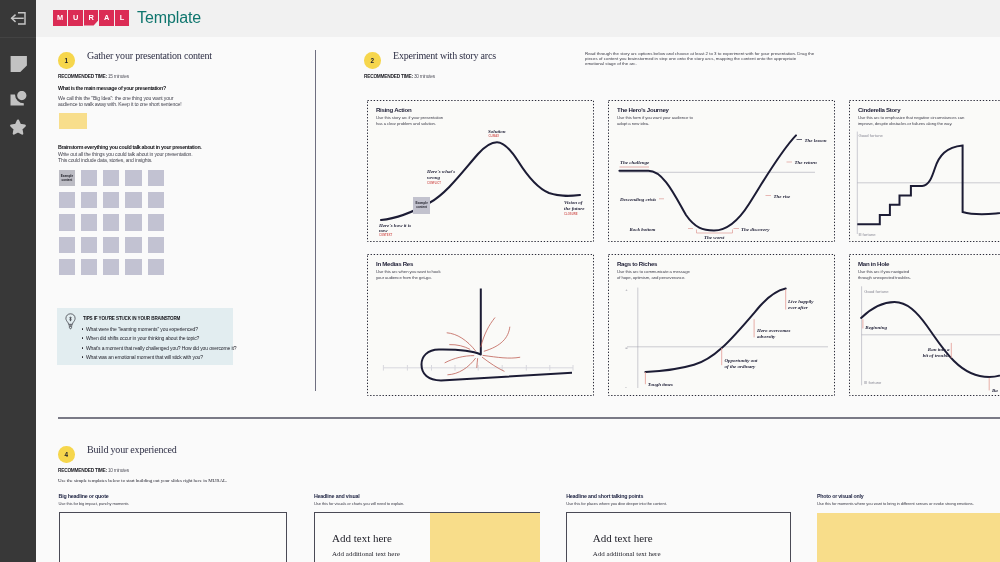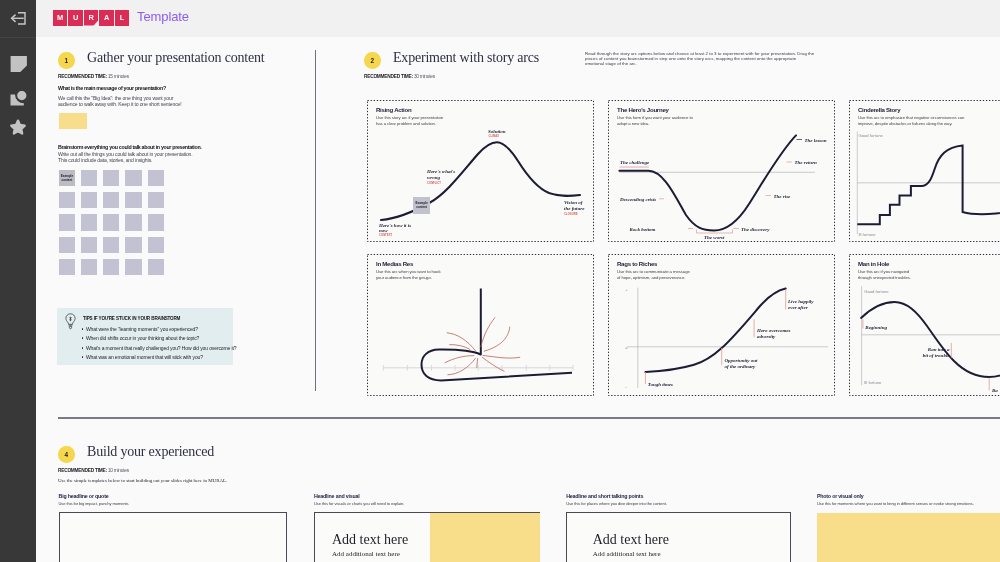--- a/index.html
+++ b/index.html
@@ -11,21 +11,21 @@
   .sidebar{position:absolute;left:0;top:0;width:36px;height:562px;background:#383838;}
   .sb-item{position:absolute;left:0;width:36px;height:30px;display:flex;align-items:center;justify-content:center;}
   .sb-sep{position:absolute;left:0;top:37px;width:36px;height:1px;background:#434343;}
 
   
   .topbar{position:absolute;left:36px;top:0;width:964px;height:37px;background:#F1F1F1;}
   .logo{position:absolute;left:17px;top:10px;display:flex;gap:1.3px;}
   .logo-sq{width:14.2px;height:15.5px;background:#DB2C55;color:#fff;font-size:7.4px;font-weight:bold;
            display:flex;align-items:center;justify-content:center;line-height:1;}
   .logo-sq.notch{clip-path:polygon(0 0,100% 0,100% 68%,68% 100%,0 100%);}
-  .tpl-title{position:absolute;left:101px;top:8.5px;font-size:13px;color:#8b5cf6;
+  .tpl-title{position:absolute;left:101px;top:8.5px;font-size:16px;color:#0f766e;
              font-weight:400;letter-spacing:-0.1px;}
 
   
   .canvas{position:absolute;left:36px;top:37px;width:964px;height:525px;background:#FAFAFA;}
 
   .q-title{position:absolute;font-size:5.3px;font-weight:bold;color:#141419;letter-spacing:-0.31px;white-space:nowrap;}
   .q-body{position:absolute;font-size:5.1px;color:#44444f;line-height:6.2px;letter-spacing:-0.15px;white-space:nowrap;}
   .ynote{position:absolute;background:#F8DE8C;}
   .snote{position:absolute;background:#C2C2D2;}
   .snote-label{position:absolute;font-size:3px;font-weight:bold;color:#1c1c24;line-height:4.2px;
@@ -50,32 +50,32 @@
   .arc-note{position:absolute;background:#C2C2CE;width:16.8px;height:17.4px;}
   .arc-note span{position:absolute;left:0;top:4.3px;width:100%;text-align:center;font-size:3px;font-weight:bold;color:#22222c;line-height:4px;}
   .arc-desc{position:absolute;left:549px;top:13.5px;width:231px;font-size:4.4px;color:#3a3a45;line-height:5.3px;letter-spacing:0px;}
 
   
   .s4-note{position:absolute;}
   .s4-t{position:absolute;font-size:5.3px;font-weight:bold;color:#1c2140;letter-spacing:-0.2px;white-space:nowrap;}
   .s4-s{position:absolute;font-size:4.1px;color:#3c3c48;letter-spacing:-0.1px;white-space:nowrap;}
   .s4-box{position:absolute;border:0.8px solid #4a4a55;background:#FBFBFA;box-sizing:border-box;}
   .s4-yellow{position:absolute;background:#F8DD8A;}
-  .s4-add{position:absolute;font-family:"Liberation Serif",serif;font-size:14px;color:#1d1d26;white-space:nowrap;}
+  .s4-add{position:absolute;font-family:"Liberation Serif",serif;font-size:11px;color:#1d1d26;white-space:nowrap;}
   .s4-add2{position:absolute;font-family:"Liberation Serif",serif;font-size:7px;color:#1d1d26;white-space:nowrap;}
   .s4-instr{position:absolute;left:22px;top:440.5px;font-size:5px;color:#2a2a35;letter-spacing:-0.05px;white-space:nowrap;font-family:"Liberation Serif",serif;}
   .vdiv{position:absolute;left:279px;top:13px;width:1px;height:341px;background:#6f6f80;}
   .hdiv{position:absolute;left:22px;top:380px;width:942px;height:1.6px;background:#7a7a86;}
 
   
   .sec{position:absolute;}
   .sec-num{width:16.5px;height:16.5px;border-radius:50%;background:#F6D64C;color:#23232c;
            font-size:6.4px;font-weight:bold;display:flex;align-items:center;justify-content:center;
            position:absolute;left:0;top:3px;}
-  .sec-title{position:absolute;left:29px;top:1px;font-family:"Liberation Serif",serif;font-size:14px;
+  .sec-title{position:absolute;left:29px;top:1px;font-family:"Liberation Serif",serif;font-size:10px;
              color:#2E2F45;letter-spacing:-0.2px;white-space:nowrap;text-align:center;}
   .sec-time{position:absolute;left:0;top:25px;font-size:4.8px;color:#222228;white-space:nowrap;letter-spacing:-0.25px;}
   .sec-time b{font-weight:bold;}
   .sec-time span{font-weight:400;color:#55555f;}
 </style>
 </head>
 <body>
 
 <div id="app">
   <div class="sidebar">

